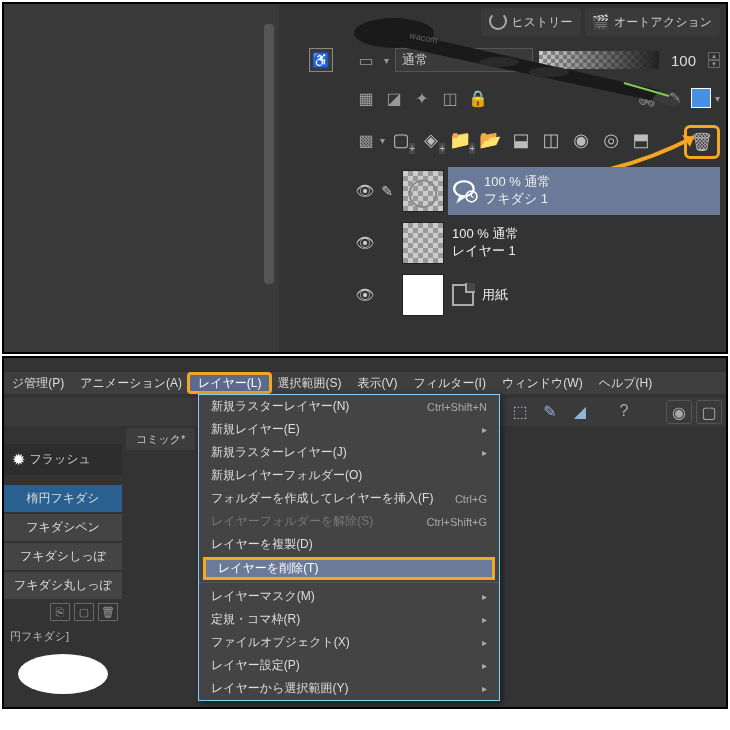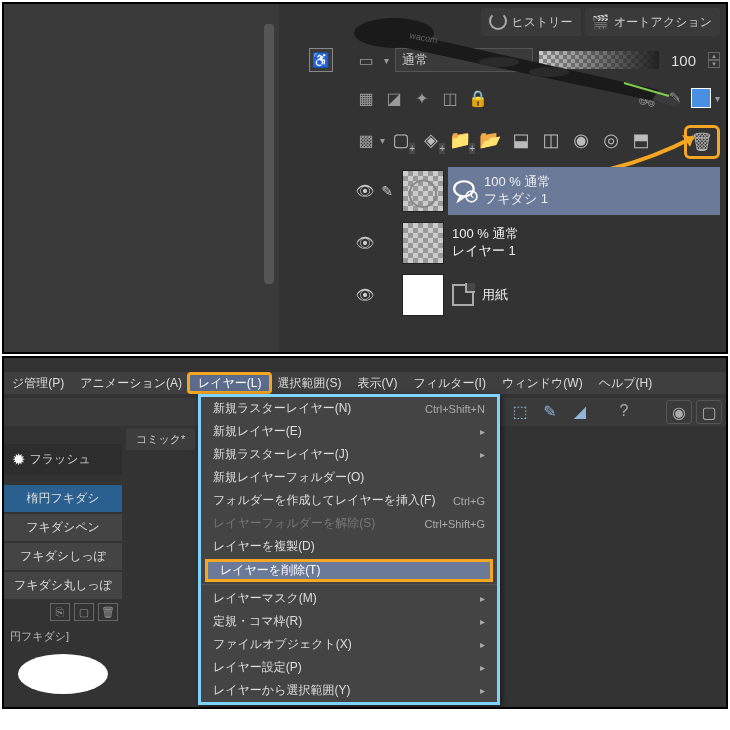--- a/index.html
+++ b/index.html
@@ -73,21 +73,21 @@
   .side-tools { position: absolute; top: 86px; left: 0; width: 118px; }
   .side-header { background: #2d2d2d; color: #ccc; font-size: 12px; padding: 6px 8px; display: flex; align-items: center; gap: 4px; }
   .flash-burst { color: #fff; font-size: 16px; }
   .tool-item { background: #444; color: #ddd; font-size: 12px; padding: 5px 8px; margin-top: 2px; text-align: center; }
   .tool-item.sel { background: #2a6090; }
   .side-footer { display: flex; justify-content: flex-end; gap: 4px; padding: 4px; }
   .sf-icon { width: 20px; height: 18px; border: 1px solid #666; color: #999; font-size: 11px; text-align: center; line-height: 16px; }
   .side-label { color: #bbb; font-size: 11px; padding: 4px 6px; }
   .balloon-preview { width: 90px; height: 40px; background: #fff; border-radius: 50%; margin: 6px auto; }
   
-  .dropdown { position: absolute; top: 36px; left: 194px; width: 302px; background: #444; border: 3px solid #7dd3fc; box-shadow: 2px 2px 6px rgba(0,0,0,.5); }
+  .dropdown { position: absolute; top: 36px; left: 194px; width: 302px; background: #444; border: 1px solid #7dd3fc; box-shadow: 2px 2px 6px rgba(0,0,0,.5); }
   .dd-item { display: flex; align-items: center; height: 23px; padding: 0 12px; font-size: 12px; color: #ddd; }
   .dd-item.disabled { color: #777; gap: 28px; }
   .dd-item.highlighted { background: #6b7a99; color: #fff; border: 3px solid #f5a623; border-radius: 0; margin: 1px 4px; }
   .dd-label { flex: 1; }
   .dd-shortcut { color: #aaa; font-size: 11px; }
   .dd-arrow { color: #aaa; font-size: 10px; }
   .dd-sep { height: 1px; background: #555; margin: 2px 0; }
   
   .quick-access { position: absolute; top: 42px; left: 504px; display: flex; gap: 6px; }
   .qa-icon { width: 24px; height: 22px; color: #8fb3d9; font-size: 16px; display: flex; align-items: center; justify-content: center; }

